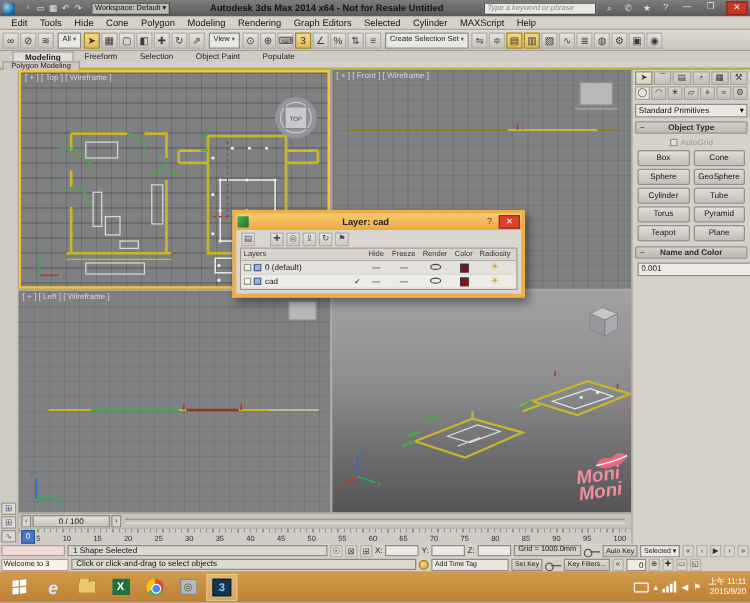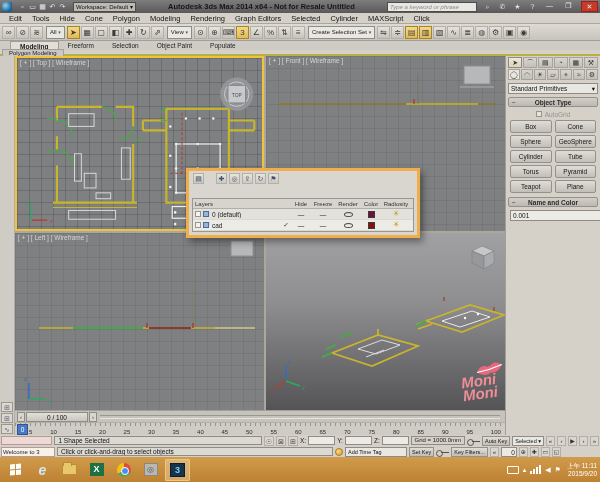--- a/index.html
+++ b/index.html
@@ -178,21 +178,21 @@
     <span class="menu-item">Tools</span>
     <span class="menu-item">Hide</span>
     <span class="menu-item">Cone</span>
     <span class="menu-item">Polygon</span>
     <span class="menu-item">Modeling</span>
     <span class="menu-item">Rendering</span>
     <span class="menu-item">Graph Editors</span>
     <span class="menu-item">Selected</span>
     <span class="menu-item">Cylinder</span>
     <span class="menu-item">MAXScript</span>
-    <span class="menu-item">Click</span>
+    <span class="menu-item">Help</span>
   </div>
 
 <div class="main-toolbar" id="maintoolbar">
     <span class="tb-ico">∞</span>
     <span class="tb-ico">⊘</span>
     <span class="tb-ico">≋</span>
     <span class="tb-dd">All <b>▾</b></span>
     <span class="tb-ico hl">➤</span>
     <span class="tb-ico">▦</span>
     <span class="tb-ico">▢</span>
@@ -524,20 +524,26 @@
   <span class="st-btn">Key Filters...</span>
   <span class="tr-ico">«</span>
   <span class="frame-field">0</span>
   <span class="tr-ico">⊕</span>
   <span class="tr-ico">✚</span>
   <span class="tr-ico">▭</span>
   <span class="tr-ico">◱</span>
 </div>
 
 <div class="layer-dialog">
+  <div class="ld-title">
+    <span class="ld-logo"></span>
+    <span class="ld-title-text">Layer: cad</span>
+    <span class="ld-help">?</span>
+    <span class="ld-close">✕</span>
+  </div>
   <div class="ld-toolbar" id="ldtoolbar">
       <span class="ld-ticon">▤</span>
       <span class="ld-gap"></span>
       <span class="ld-ticon">✚</span>
       <span class="ld-ticon">◎</span>
       <span class="ld-ticon">⇪</span>
       <span class="ld-ticon">↻</span>
       <span class="ld-ticon">⚑</span>
     </div>
   <div class="ld-table">

